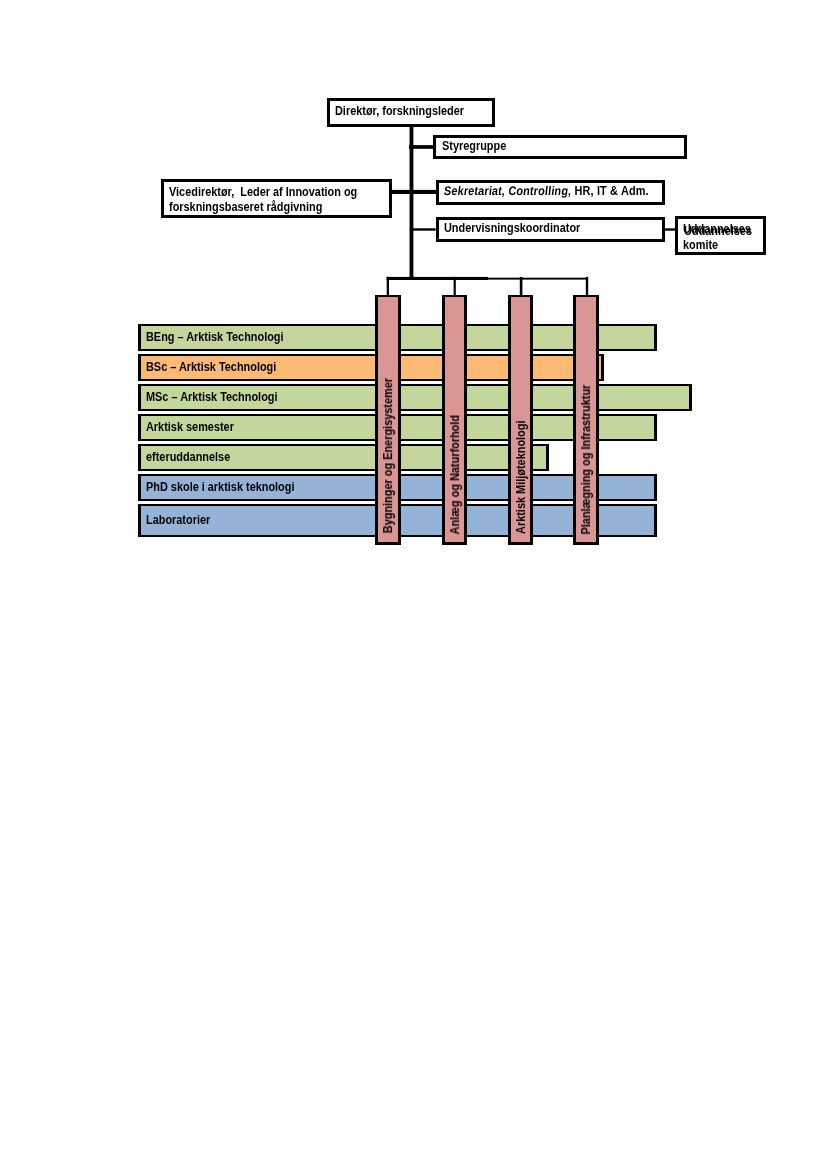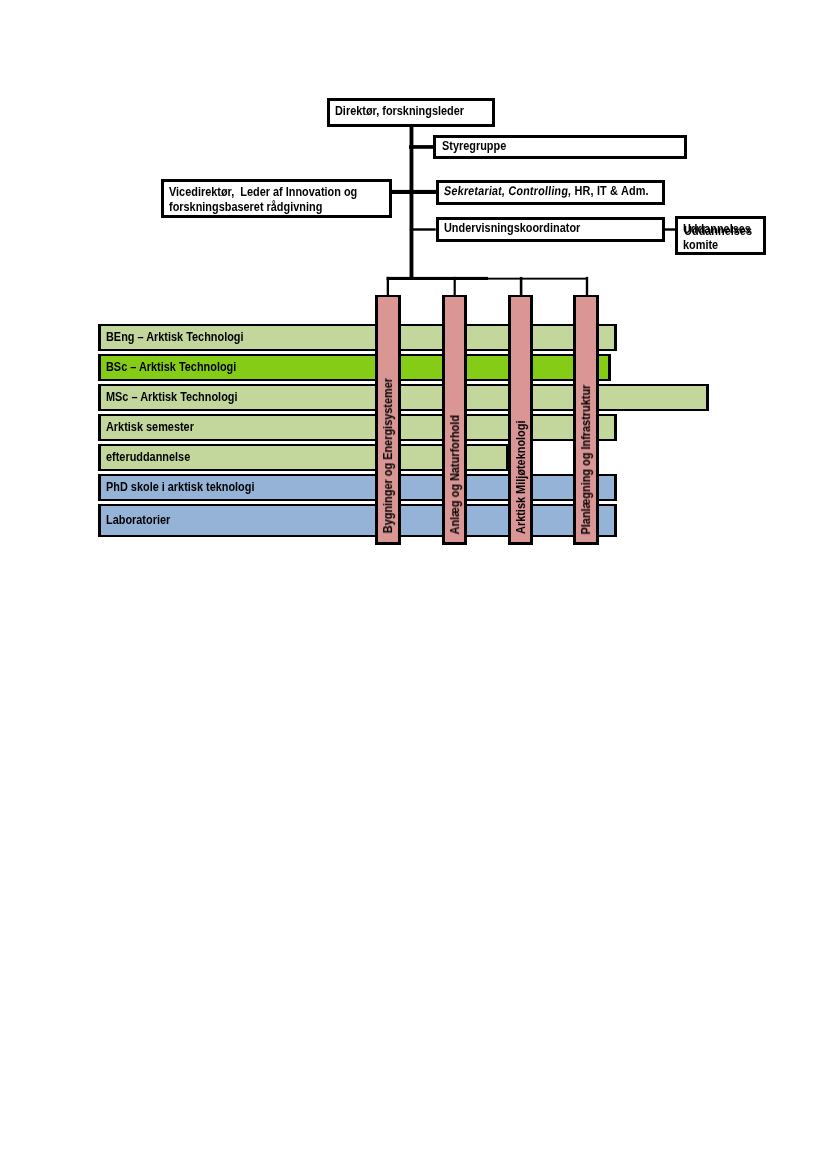--- a/index.html
+++ b/index.html
@@ -15,21 +15,21 @@
   .txt.one{top:50%;transform:translateY(-50%) translateY(-0.8px) scaleX(0.88) translateZ(0);transform-origin:left center;}
   .txt.two{top:3.1px;transform:scaleX(0.88) translateZ(0);}
   .txt.two .l1,.txt.two .l2{display:block;line-height:15.4px;}
   #vice-txt .l1,#vice-txt .l2{line-height:14.4px;}
   .ital{display:inline-block;transform:skewX(-7.5deg);transform-origin:left baseline;}
   #sekr-txt{letter-spacing:0.17px;}
   .txt.two.ghost{top:3.1px;transform:translate(1.1px,2.0px) scaleX(0.88) translateZ(0);}
 
   .wires{position:absolute;left:0;top:0;width:827px;height:1169px;z-index:1;shape-rendering:auto;}
 
-  .row{position:absolute;box-sizing:border-box;border:2.2px solid #000;border-left-width:3px;border-right-width:3px;z-index:2;}
+  .row{position:absolute;box-sizing:border-box;border:2.2px solid #000;border-left-width:3px;border-right-width:3px;z-index:2;margin-left:40px;}
   .rtxt{position:absolute;left:5.2px;top:50%;
         transform:translateY(-50%) scaleX(0.88) translateZ(0);transform-origin:left center;
         font-weight:bold;font-size:12.4px;color:#000;white-space:nowrap;}
 
   .col{position:absolute;box-sizing:border-box;background:#D99694;border:3px solid #000;border-top-width:2.8px;border-bottom-width:3px;z-index:5;}
   .vtxt{position:absolute;left:50%;bottom:8px;
         transform:translateX(-50%) rotate(180deg) scaleY(0.896) translateZ(0);
         writing-mode:vertical-rl;white-space:nowrap;
         font-weight:bold;font-size:12.2px;color:#000;line-height:1;letter-spacing:0;}
 </style>
@@ -65,24 +65,24 @@
   <div class="box" style="left:435.5px;top:216.7px;width:229.9px;height:25.2px;">
       <span class="txt one">Undervisningskoordinator</span>
     </div>
   <div class="box" style="left:675.2px;top:216.0px;width:90.8px;height:38.6px;">
       <span class="txt two"><span class="l1 ghosted">Uddannelses</span><span class="l2">komite</span></span>
       <span class="txt two ghost" aria-hidden="true"><span class="l1">Uddannelses</span></span>
     </div>
   <div class="row" style="left:98.2px;top:323.95px;width:518.7px;height:27.05px;background:#C3D69B;">
       <span class="rtxt">BEng – Arktisk Technologi</span>
     </div>
-  <div class="row" style="left:98.2px;top:353.95px;width:513px;height:27.05px;background:#84cc16;padding-left:35px;">
+  <div class="row" style="left:98.2px;top:353.95px;width:466px;height:27.05px;background:#fdba74;padding-left:35px;">
       <span class="rtxt">BSc – Arktisk Technologi</span>
     </div>
-  <div class="row" style="left:98.2px;top:383.95px;width:611px;height:27.05px;background:#C3D69B;padding-left:27px;">
+  <div class="row" style="left:98.2px;top:383.95px;width:554px;height:27.05px;background:#C3D69B;padding-left:27px;">
       <span class="rtxt">MSc – Arktisk Technologi</span>
     </div>
   <div class="row" style="left:98.2px;top:413.95px;width:518.7px;height:27.05px;background:#C3D69B;padding-left:24px;">
       <span class="rtxt">Arktisk semester</span>
     </div>
   <div class="row" style="left:98.2px;top:443.95px;width:411px;height:27.05px;background:#C3D69B;">
       <span class="rtxt">efteruddannelse</span>
     </div>
   <div class="row" style="left:98.2px;top:473.95px;width:518.7px;height:27.05px;background:#95B3D7;">
       <span class="rtxt">PhD skole i arktisk teknologi</span>

